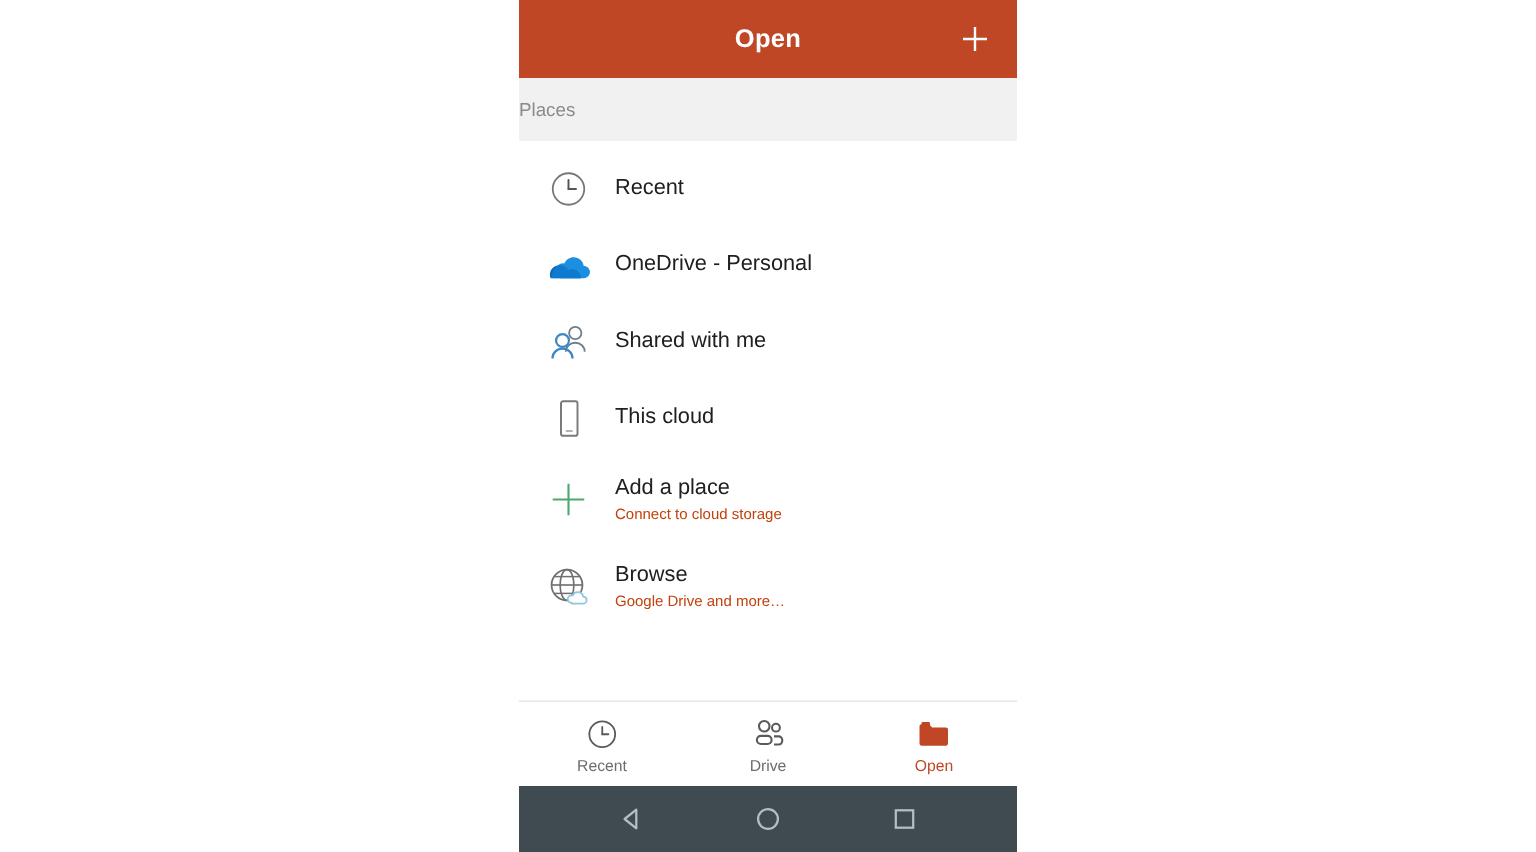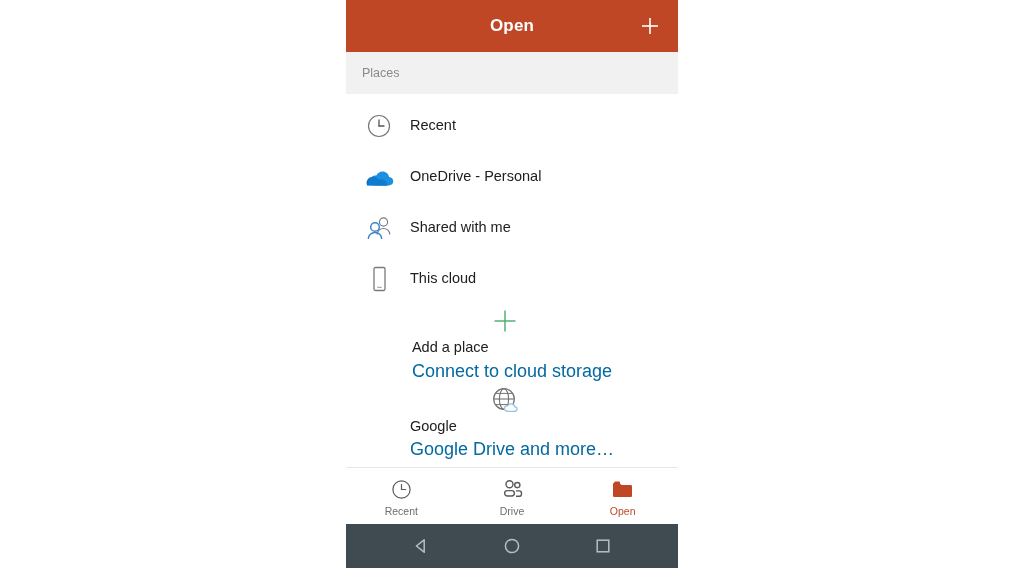--- a/index.html
+++ b/index.html
@@ -62,21 +62,21 @@
     cursor: pointer;
   }
 
   
   #places-header {
     height: 42px;
     background: #f1f1f1;
     flex: 0 0 auto;
     display: flex;
     align-items: center;
-    padding-left: 16px;
+    padding-left: 0;
     box-sizing: border-box;
   }
   #places-header-label {
     color: #8a8a8a;
     font-size: 12.5px;
   }
 
   
   #places-list {
     flex: 1 1 auto;
@@ -85,43 +85,43 @@
     box-sizing: border-box;
   }
   .place-row {
     display: flex;
     align-items: center;
     min-height: 51px;
     padding: 0 16px;
     box-sizing: border-box;
     cursor: pointer;
   }
-  .place-row.tall { min-height: 58px; flex-direction: column; }
+  .place-row.tall { min-height: 58px; }
   .place-icon {
     width: 34px;
     min-width: 34px;
     height: 34px;
     display: flex;
     align-items: center;
     justify-content: center;
     margin-right: 14px;
   }
   .place-text {
     display: flex;
     flex-direction: column;
     justify-content: center;
   }
   .place-title {
     font-size: 14.5px;
     color: #202020;
     line-height: 1.35;
   }
   .place-sub {
-    font-size: 18px;
-    color: #0369a1;
+    font-size: 10px;
+    color: #c2410c;
     line-height: 1.35;
     margin-top: 1px;
   }
 
   
   #tabbar {
     flex: 0 0 auto;
     height: 56px;
     background: #ffffff;
     border-top: 1px solid #e6e6e6;
@@ -264,21 +264,21 @@
           <svg width="30" height="30" viewBox="0 0 30 30" aria-hidden="true">
             <circle cx="14" cy="14" r="10.3" fill="none" stroke="#707070" stroke-width="1.2"></circle>
             <ellipse cx="14" cy="14" rx="4.6" ry="10.3" fill="none" stroke="#707070" stroke-width="1.1"></ellipse>
             <line x1="3.7" y1="14" x2="24.3" y2="14" stroke="#707070" stroke-width="1.1"></line>
             <line x1="5.6" y1="8.4" x2="22.4" y2="8.4" stroke="#707070" stroke-width="1"></line>
             <line x1="5.6" y1="19.6" x2="22.4" y2="19.6" stroke="#707070" stroke-width="1"></line>
             <path d="M17.2 26.4h7.4c1.4 0 2.5-1 2.5-2.3 0-1.2-1-2.2-2.3-2.3-.3-1.7-1.8-3-3.7-3-1.5 0-2.8.9-3.4 2.2-.2 0-.3-.1-.5-.1-1.5 0-2.7 1.1-2.7 2.5s1.2 2.5 2.7 2.5z" fill="#ffffff" stroke="#8fc7e0" stroke-width="1.2" stroke-linejoin="round"></path>
           </svg>
         </div>
         <div class="place-text">
-          <span class="place-title">Google</span>
+          <span class="place-title">Browse</span>
           <span class="place-sub">Google Drive and more…</span>
         </div>
       </div>
 
     </div>
 
     <div id="tabbar">
 
       <div class="tab">
         <div class="tab-icon">

